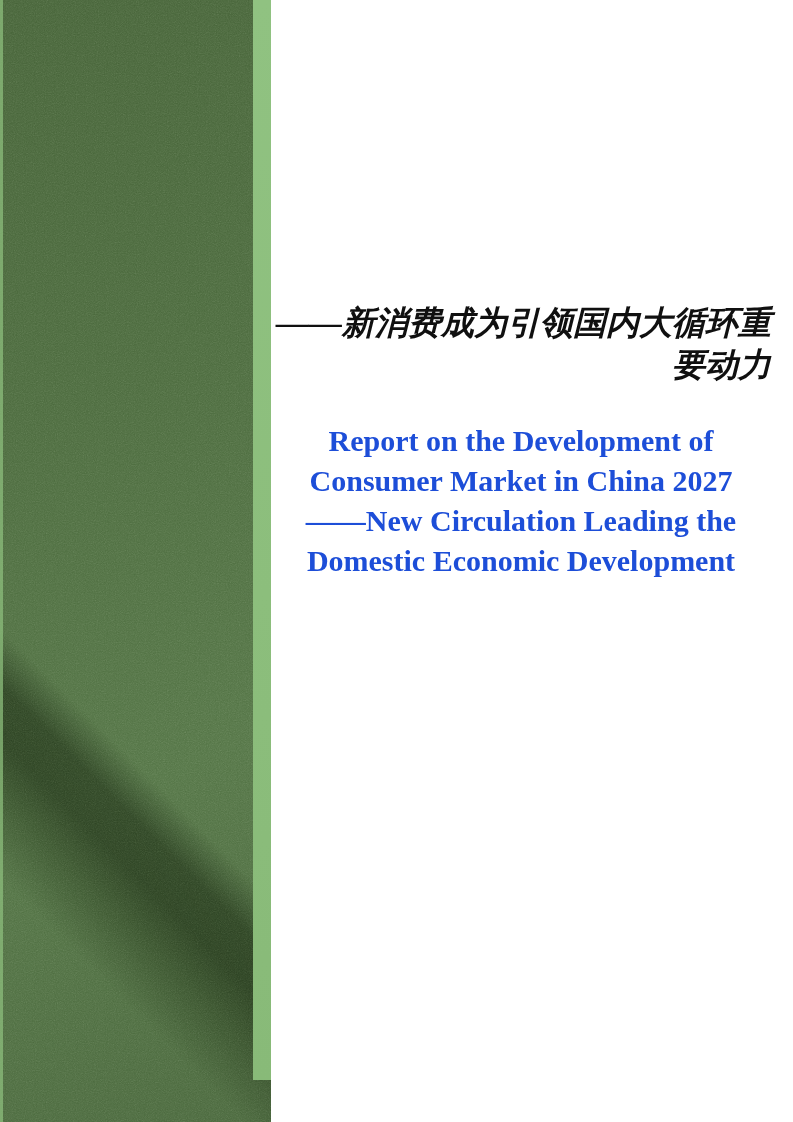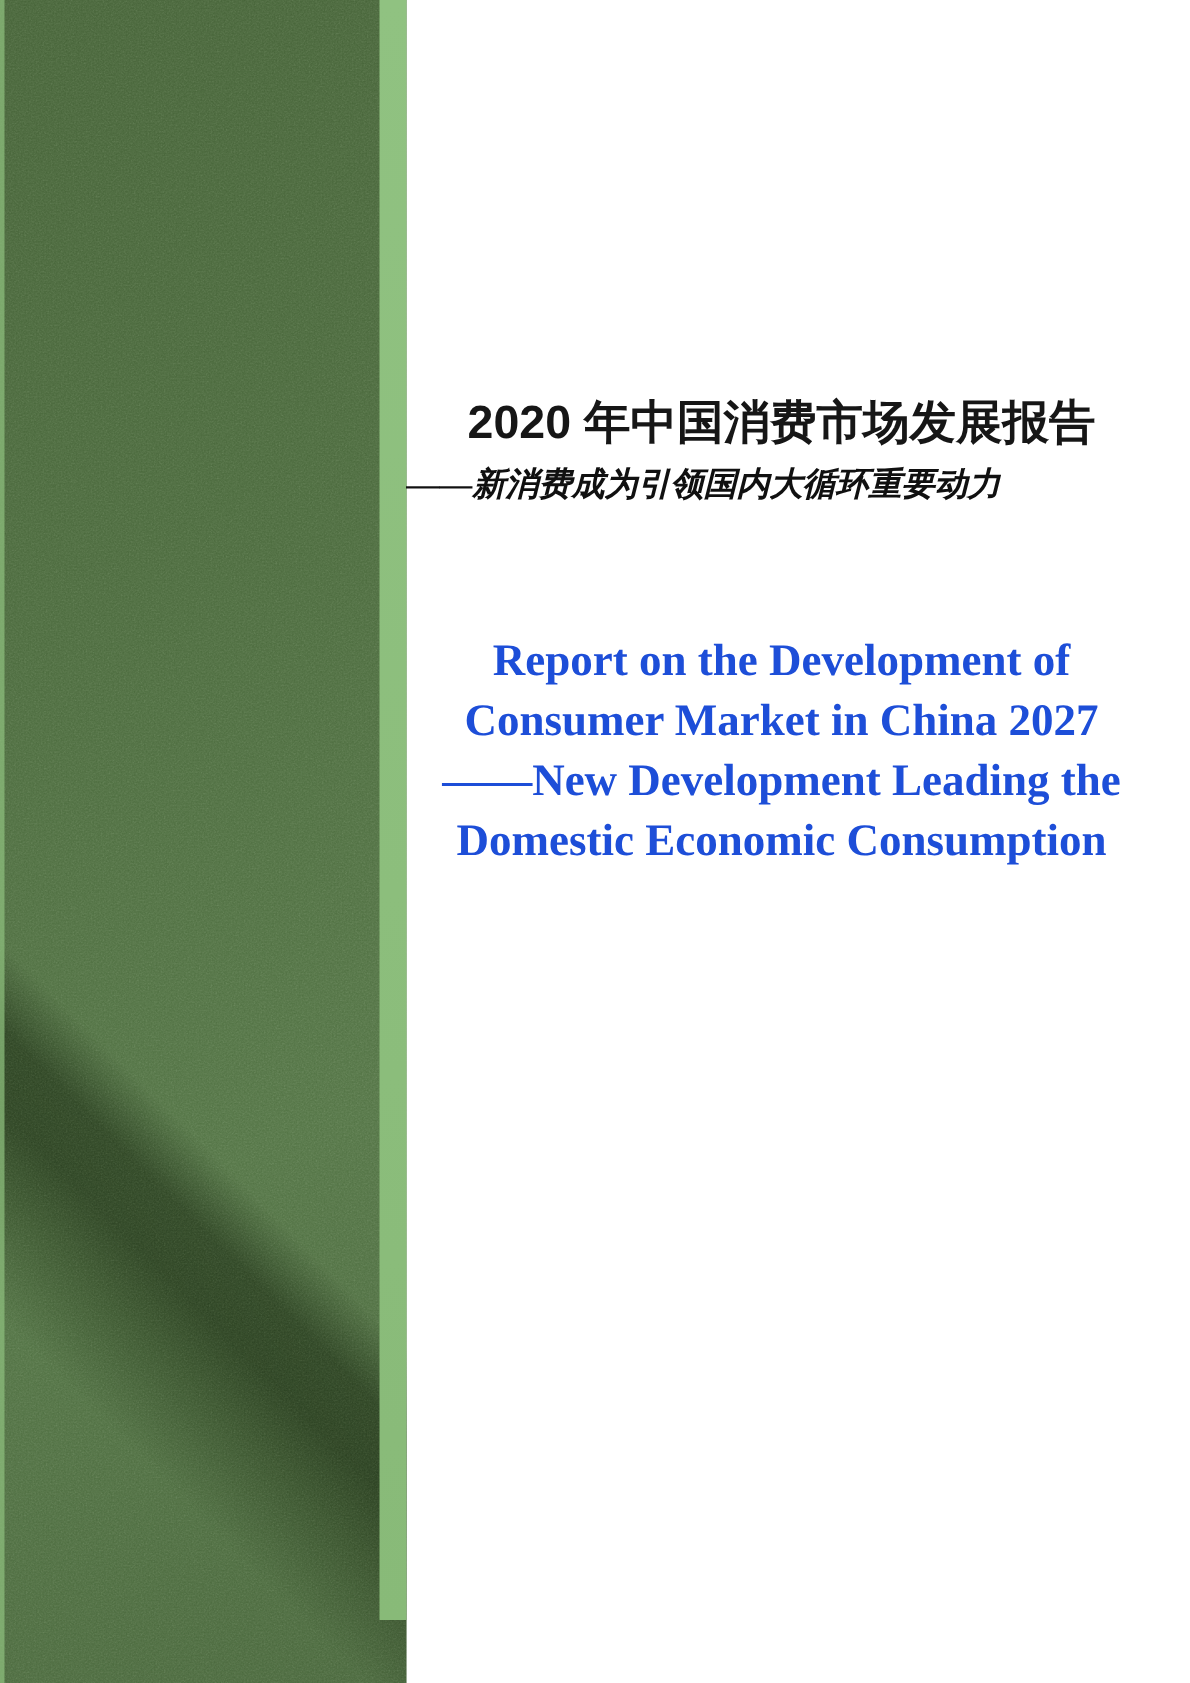--- a/index.html
+++ b/index.html
@@ -44,24 +44,24 @@
   }
   
   .cn-title {
     position: absolute; left: 271px; top: 260px; width: 500px;
     text-align: center;
     font-size: 31px; line-height: 44px; font-weight: bold;
     color: #161616;
   }
   .cn-subtitle {
     position: absolute; left: 271px; top: 302px; width: 500px;
-    text-align: left;
+    text-align: right;
     font-family: "Liberation Serif", serif;
     font-style: italic; font-weight: bold;
-    font-size: 22px; line-height: 42px;
+    font-size: 33px; line-height: 42px;
     color: #101010;
   }
   .en-title {
     position: absolute; left: 271px; top: 421px; width: 500px;
     text-align: center;
     font-family: "Liberation Serif", serif;
     font-weight: bold; font-size: 30px; line-height: 40px;
     color: #1d4ed8;
   }
   .affiliation {
@@ -83,25 +83,24 @@
         <feTurbulence type="fractalNoise" baseFrequency="0.9" numOctaves="2" stitchTiles="stitch"></feTurbulence>
         <feColorMatrix type="saturate" values="0"></feColorMatrix>
       </filter>
       <rect width="271" height="1122" filter="url(#grain)"></rect>
     </svg>
     <div class="left-edge-strip"></div>
   </div>
 
   <div class="light-strip"></div>
 
-  <div class="cn-title">2020 年中国消费市场发展报告</div>
 
   <div class="cn-subtitle">——新消费成为引领国内大循环重要动力</div>
 
   <div class="en-title">
     <div>Report on the Development of</div>
     <div>Consumer Market in China 2027</div>
-    <div>——New Development Leading the</div>
-    <div>Domestic Economic Consumption</div>
+    <div>——New Circulation Leading the</div>
+    <div>Domestic Economic Development</div>
   </div>
 
 
 </div>
 
 </body></html>

